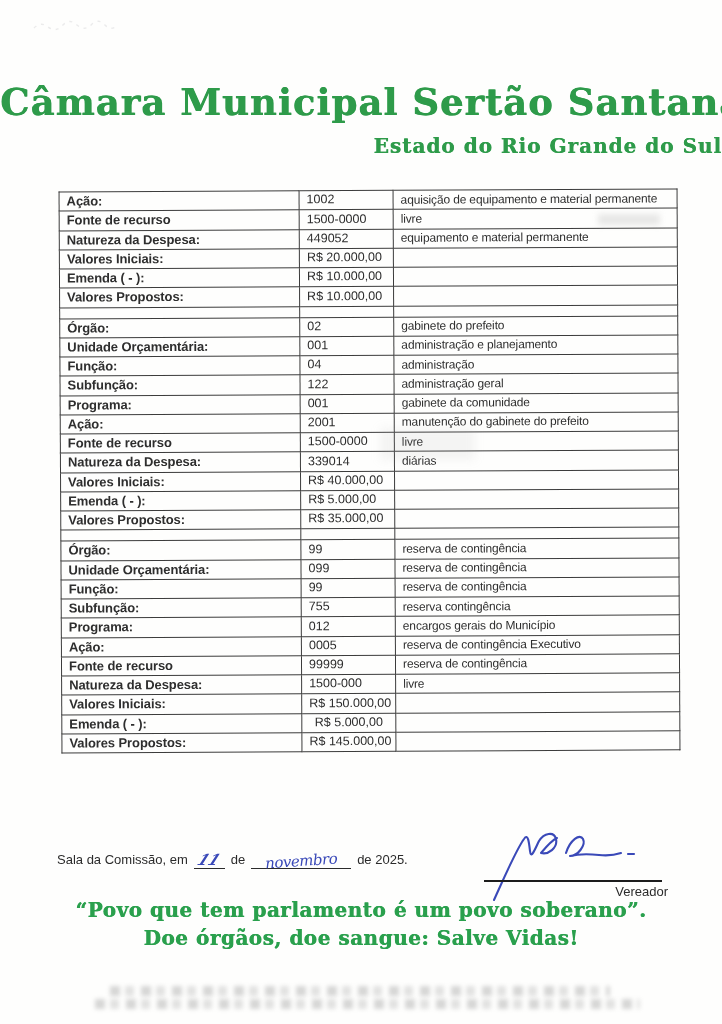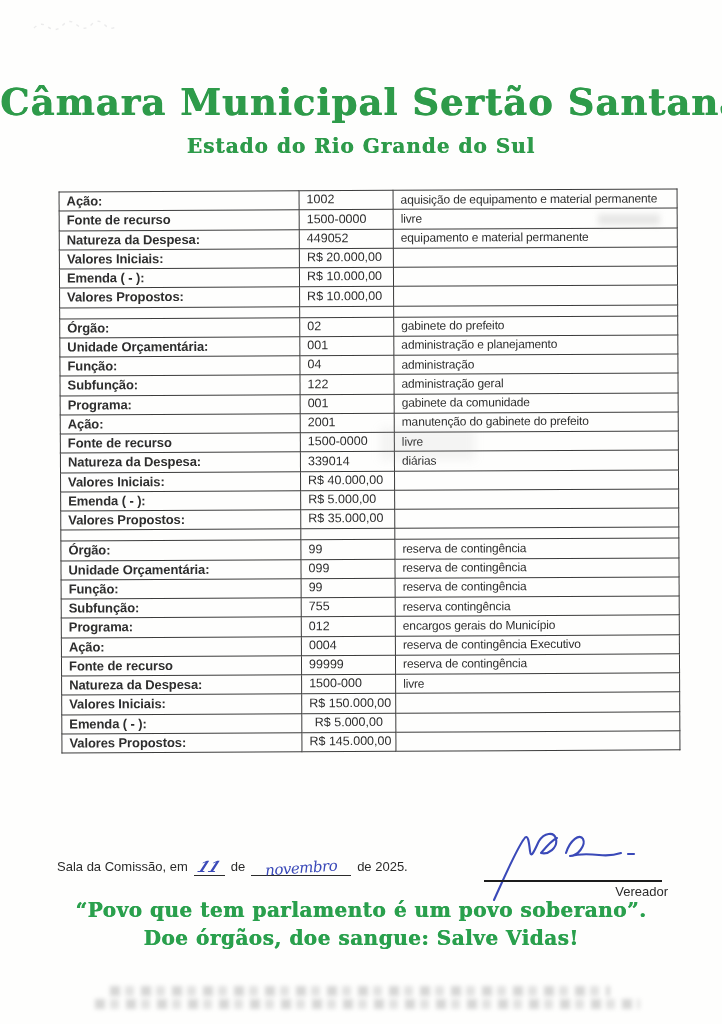--- a/index.html
+++ b/index.html
@@ -23,21 +23,21 @@
     position:absolute; top:82px; left:0; width:100%;
     text-align:center;
     font-family:"DejaVu Serif", serif; font-weight:bold;
     font-size:37px; line-height:1.1; letter-spacing:1px;
     color:var(--green,#2e9b4a);
     text-shadow:0.6px 0 0 currentColor;
     white-space:nowrap;
   }
   .doc-subtitle {
     position:absolute; top:134px; left:0; width:100%;
-    text-align:center;
+    text-align:right;
     font-family:"DejaVu Serif", serif; font-weight:bold;
     font-size:20px; letter-spacing:1px;
     color:var(--green,#2e9b4a);
     text-shadow:0.4px 0 0 currentColor;
   }
 
   
   .table-wrap {
     position:absolute; left:60px; top:190px; width:618px;
     transform:rotate(-0.3deg);
@@ -53,21 +53,21 @@
   }
   table.budget td.label { font-weight:bold; font-size:13px; letter-spacing:-0.1px; }
   table.budget td.desc  { font-size:12px; letter-spacing:-0.15px; }
   table.budget td.code.right { text-align:center; }
   table.budget tr.sep td { height:11px; }
 
   
   .commission {
     position:absolute; left:57px; top:850px;
     font-size:13px; color:#2b2b2b;
-    display:inline-flex; align-items:baseline; gap:6px; white-space:nowrap;margin-top:7px;
+    display:inline-flex; align-items:baseline; gap:6px; white-space:nowrap;
   }
   .hw-slot { border-bottom:1.3px solid #2b2b2b; padding:0 5px; display:inline-block; text-align:center; }
   .hw-slot.day { min-width:22px; }
   .hw-slot.month { min-width:100px; }
   .hand {
     font-family:"DejaVu Serif", serif; font-style:italic;
     color:var(--ink,#3a49b8); display:inline-block;
   }
   .hand.day-text { transform:skewX(-24deg) translateY(1px); font-size:15px; font-weight:bold; }
   .hand.month-text { transform:rotate(-4deg) translateY(2px); font-size:15px; letter-spacing:-0.5px; }
@@ -238,21 +238,21 @@
             <td class="code">755</td>
             <td class="desc">reserva contingência</td>
           </tr>
           <tr>
             <td class="label">Programa:</td>
             <td class="code">012</td>
             <td class="desc">encargos gerais do Município</td>
           </tr>
           <tr>
             <td class="label">Ação:</td>
-            <td class="code">0004</td>
+            <td class="code">0005</td>
             <td class="desc">reserva de contingência Executivo</td>
           </tr>
           <tr>
             <td class="label">Fonte de recurso</td>
             <td class="code">99999</td>
             <td class="desc">reserva de contingência</td>
           </tr>
           <tr>
             <td class="label">Natureza da Despesa:</td>
             <td class="code">1500-000</td>

